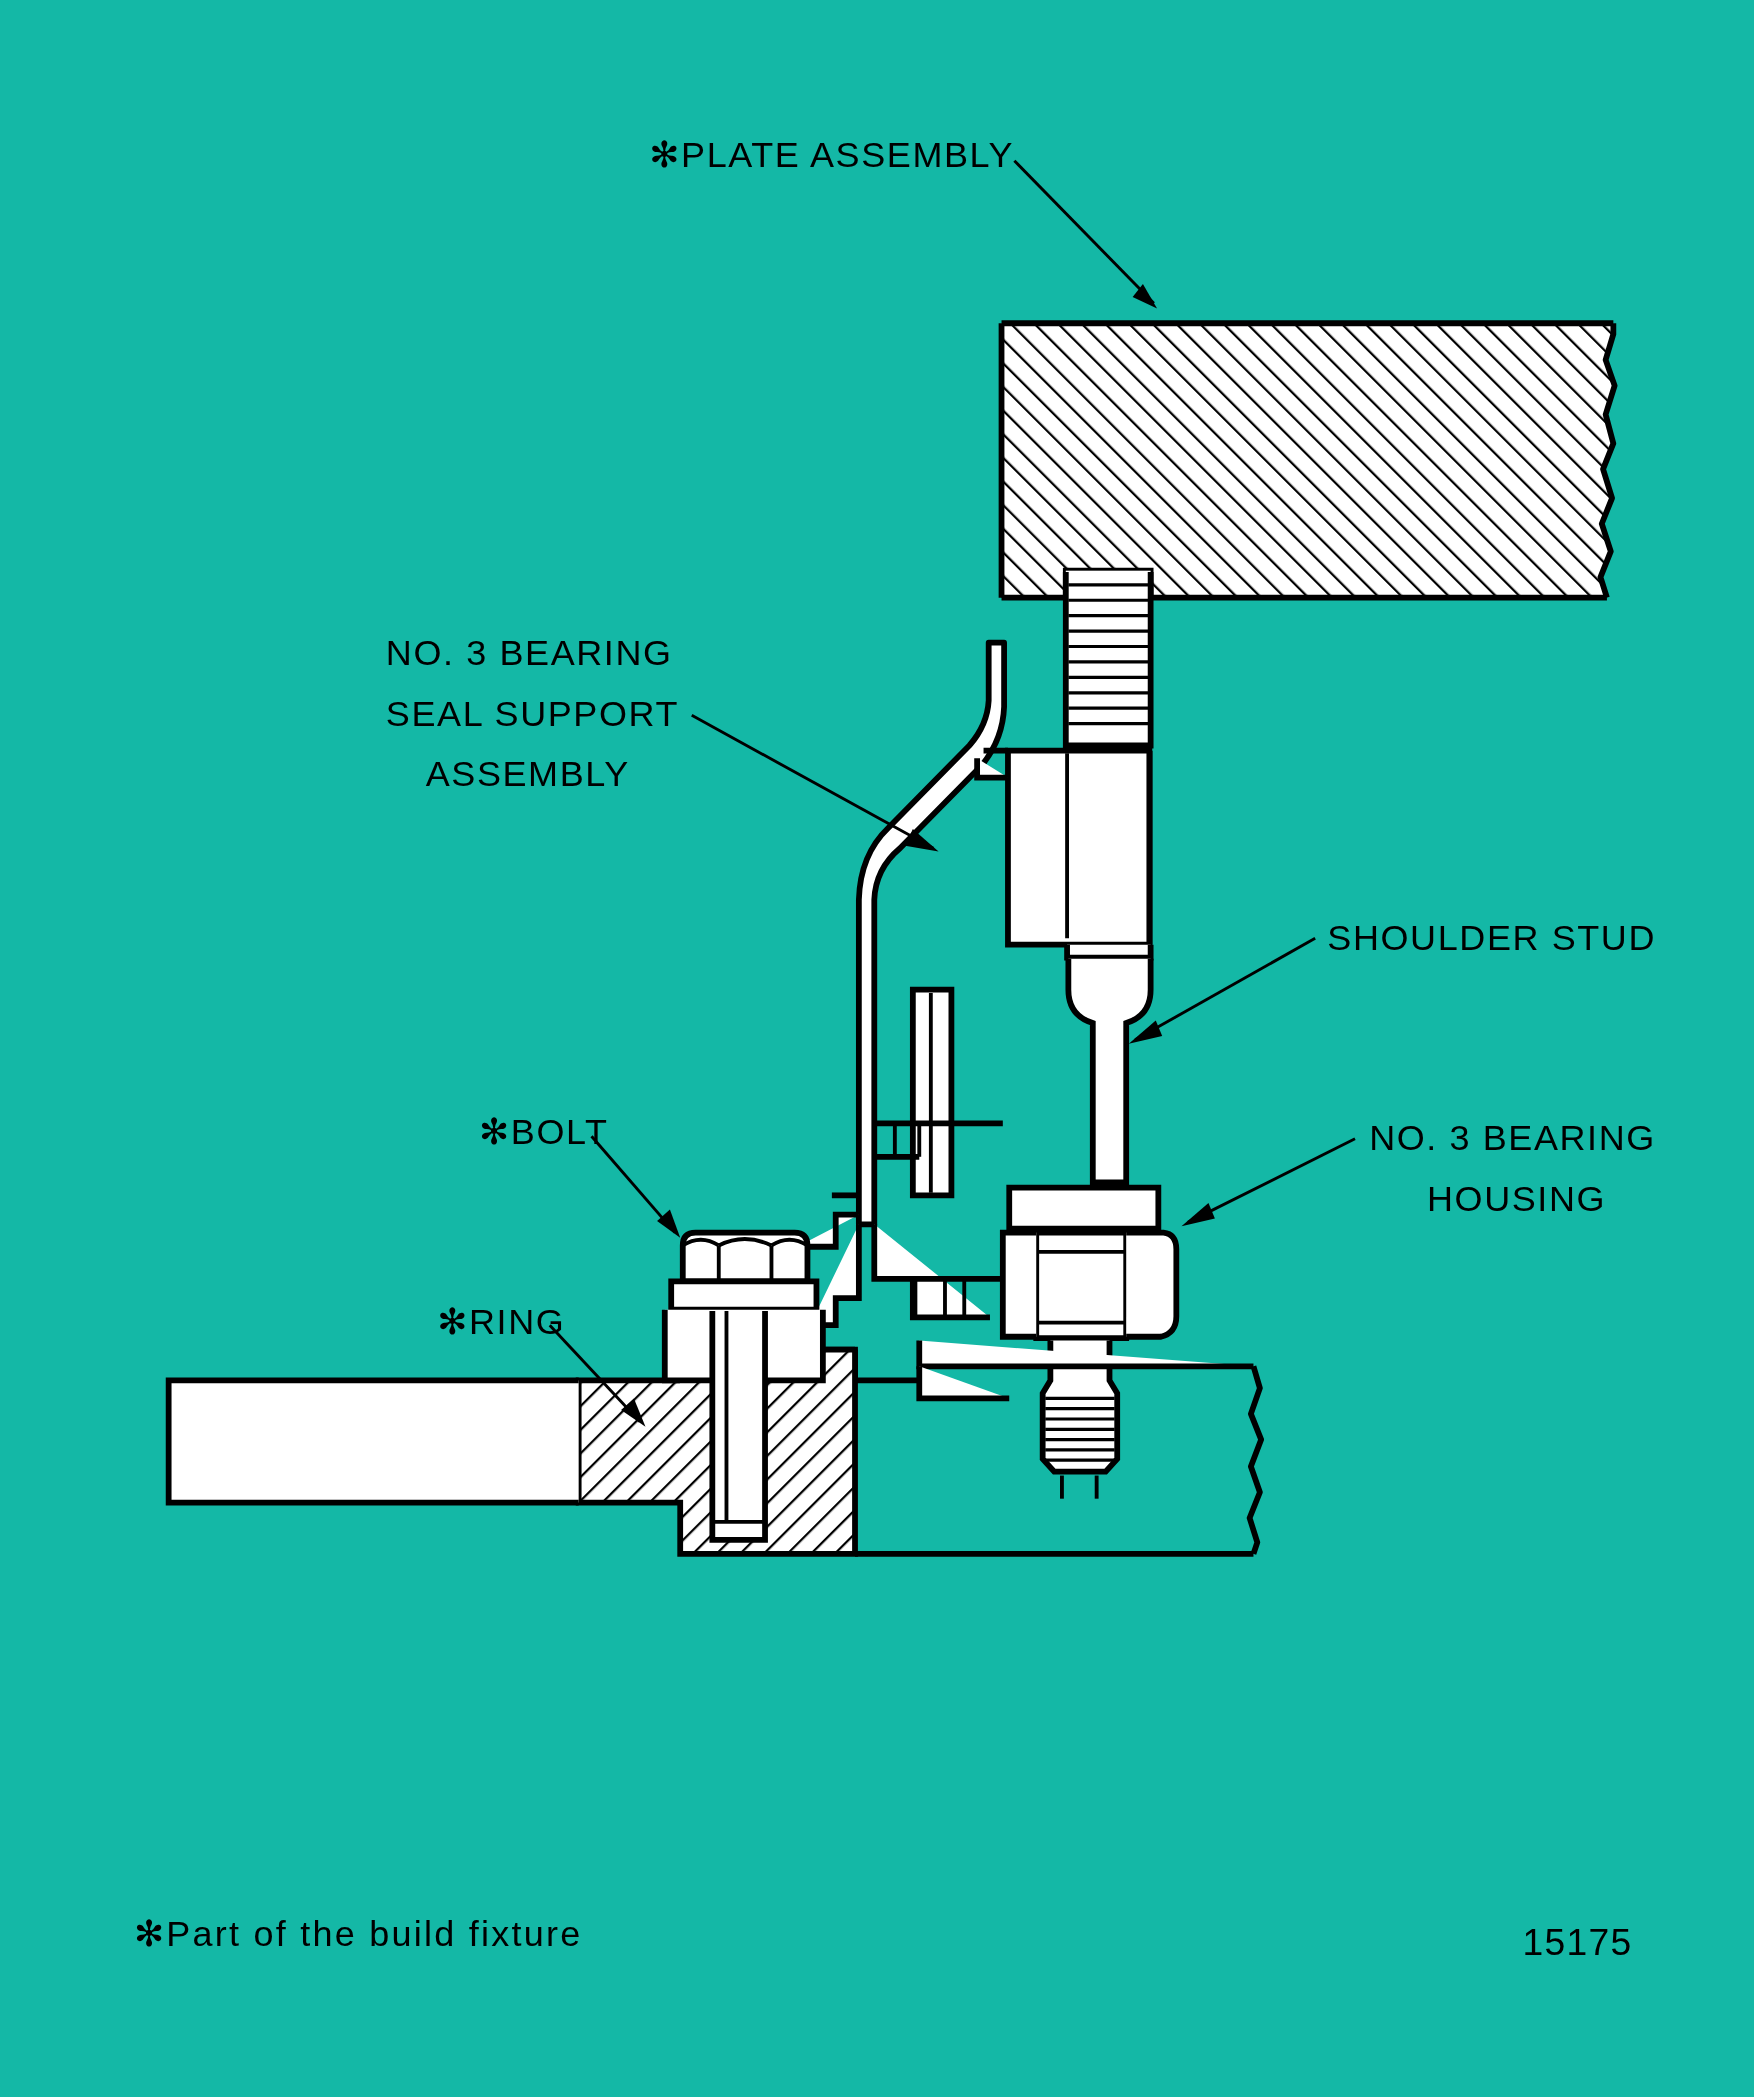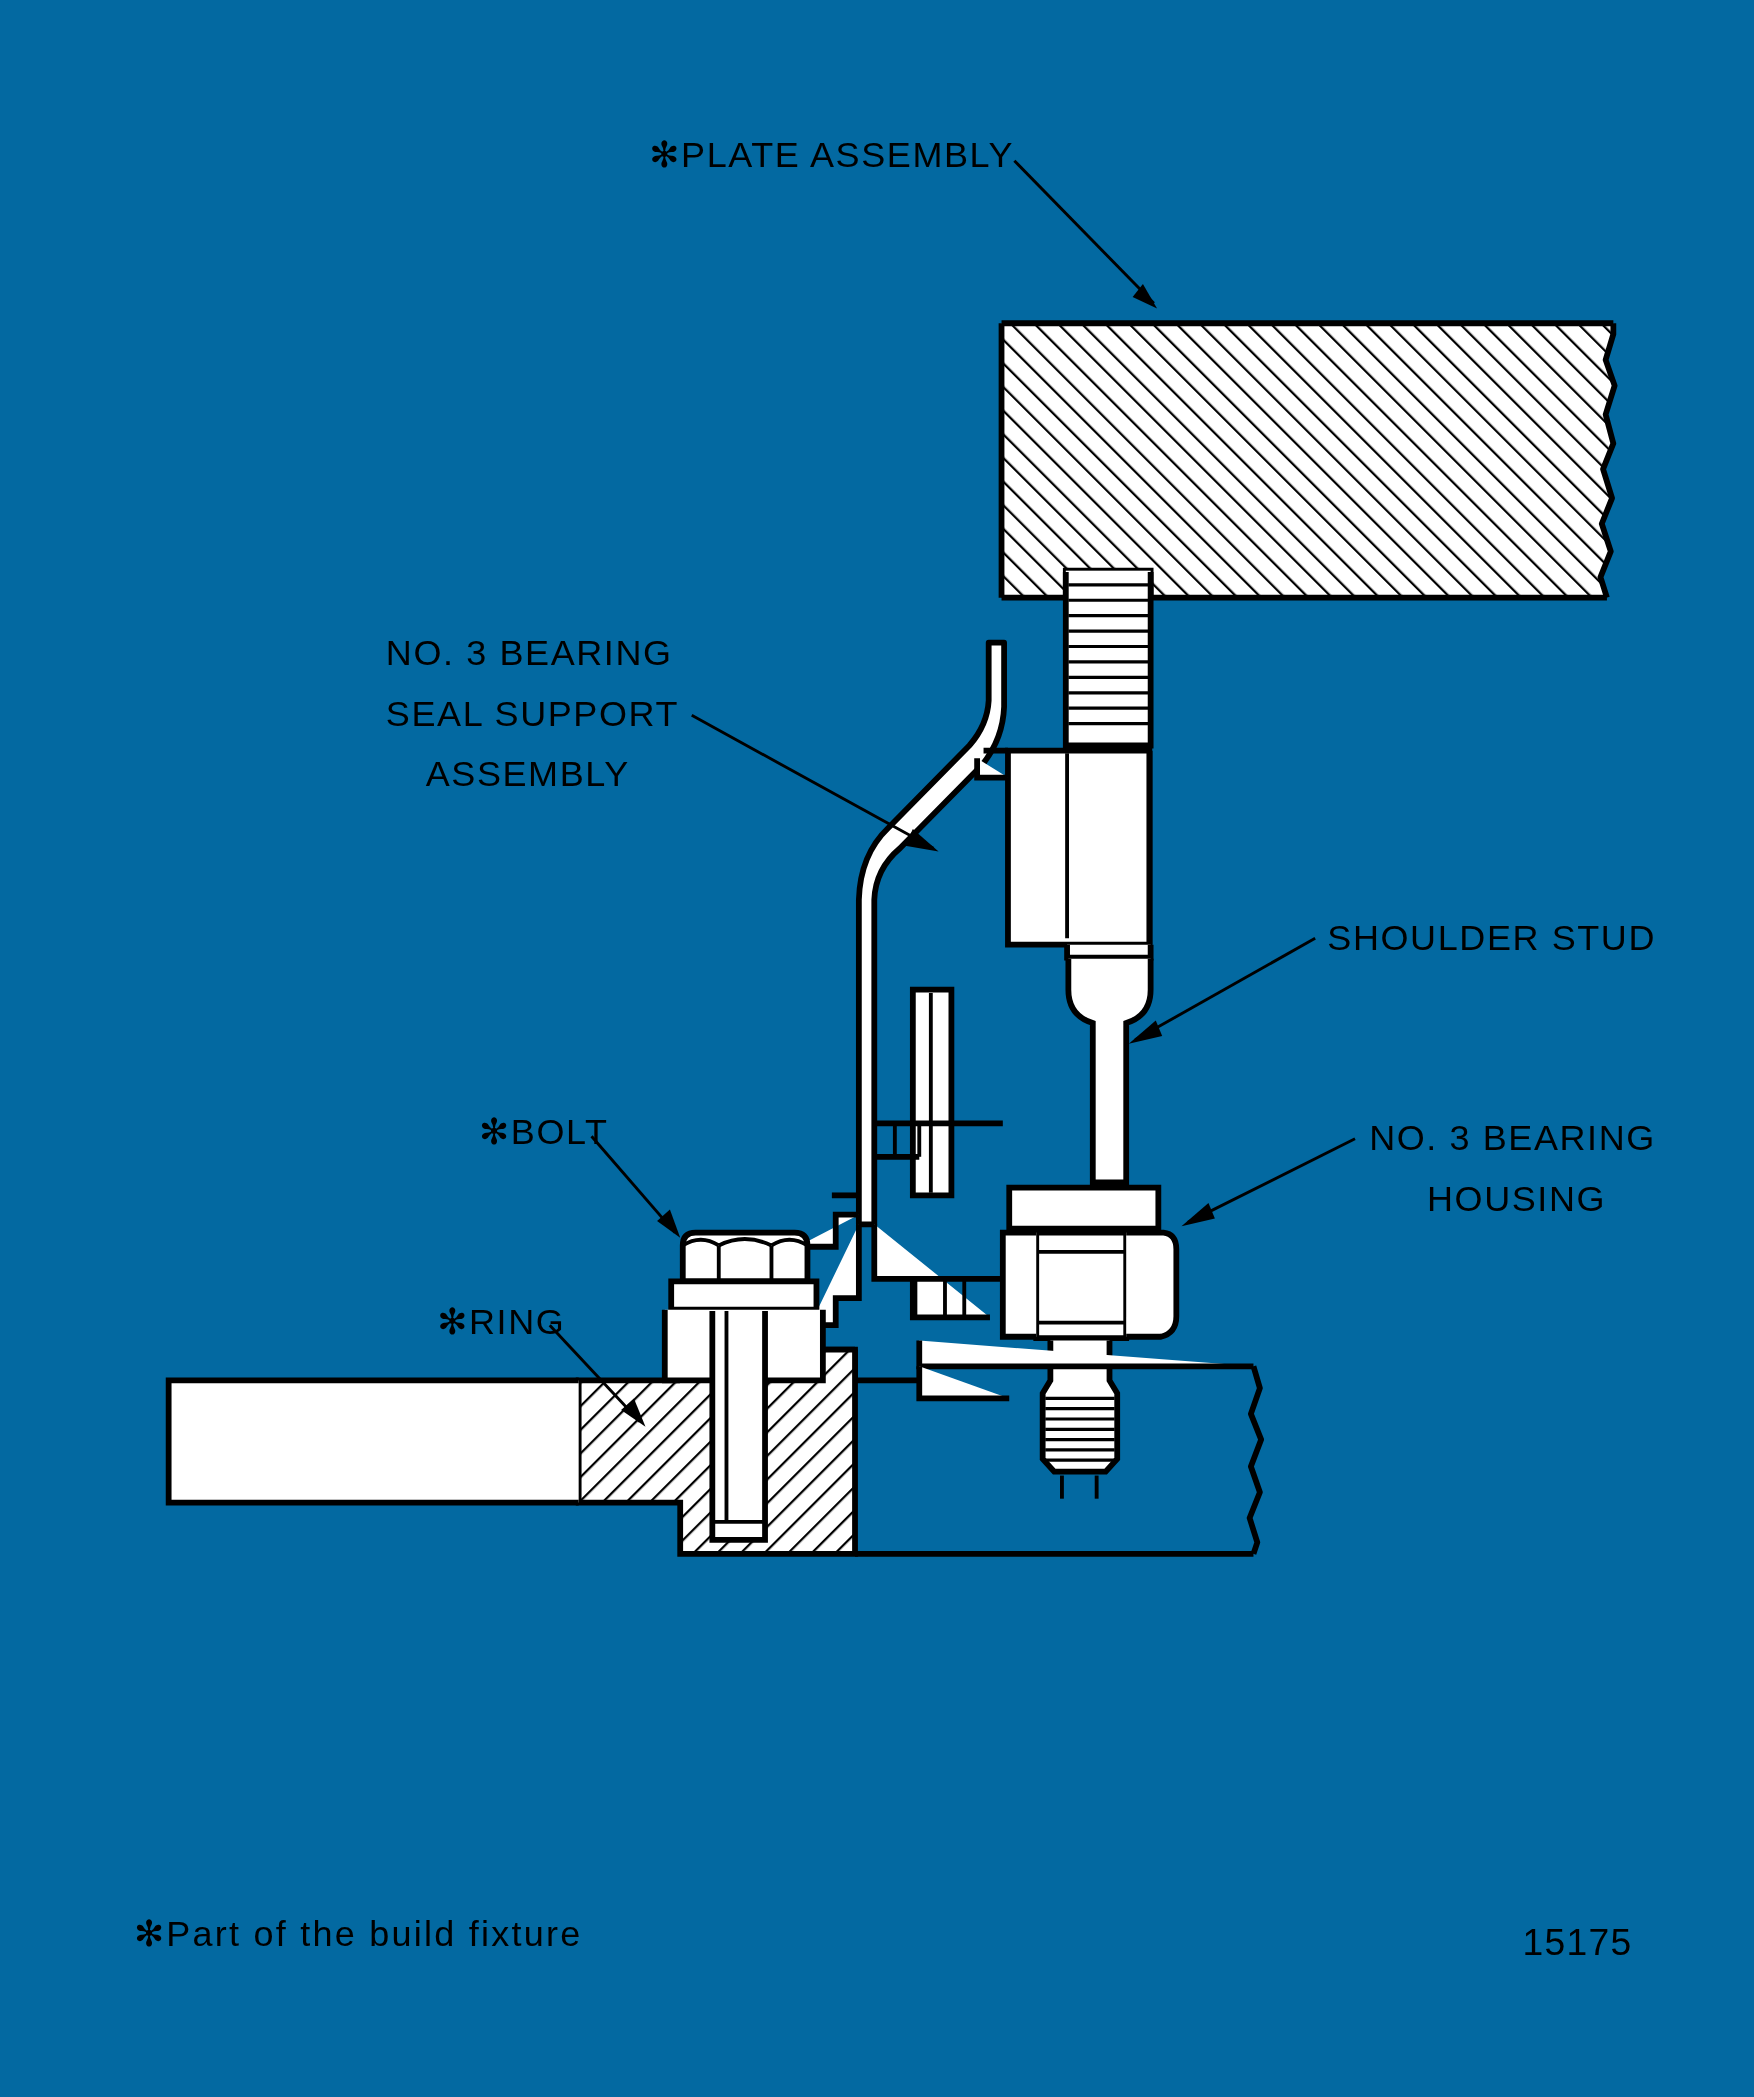--- a/index.html
+++ b/index.html
@@ -8,21 +8,21 @@
     padding: 0;
     background: #ffffff;
   }
   body {
     font-family: "Liberation Sans", sans-serif;
   }
   #page {
     position: relative;
     width: 1755px;
     height: 2097px;
-    background: #0369a1;
+    background: #14b8a6;
     overflow: hidden;
   }
   #figure-svg {
     position: absolute;
     left: 0;
     top: 0;
     width: 1755px;
     height: 2097px;
     display: block;
   }

